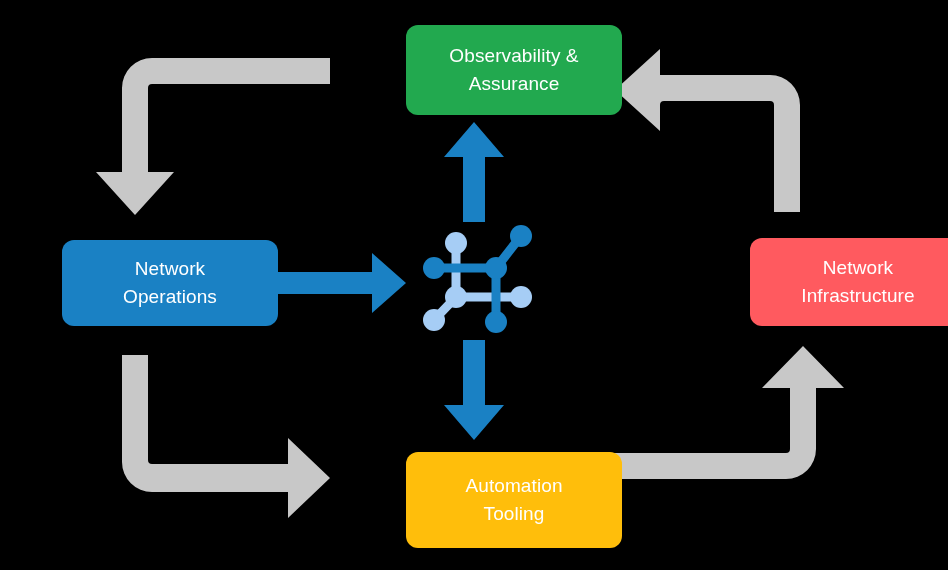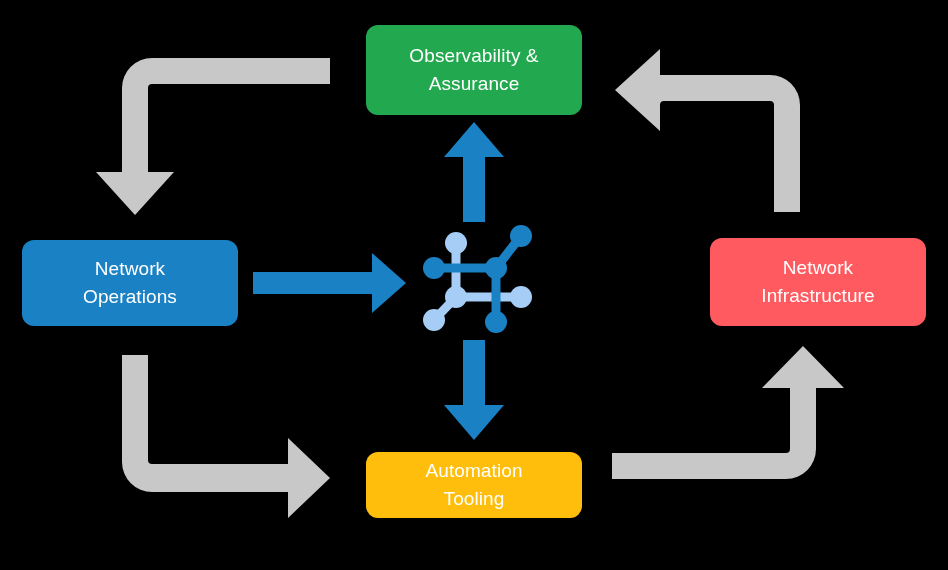--- a/index.html
+++ b/index.html
@@ -22,39 +22,40 @@
     align-items: center;
     justify-content: center;
     text-align: center;
     color: #ffffff;
     font-size: 19px;
     line-height: 1.45;
     font-weight: 400;
     letter-spacing: 0.1px;
     box-sizing: border-box;
     padding: 6px 10px;
+    margin-left: 40px;
   }
   .node-box .label {
     white-space: pre-line;
     display: block;
   }
   #box-observability {
     left: 366px; top: 25px; width: 216px; height: 90px;
     background: #22a94f;
   }
   #box-network-operations {
     left: 22px; top: 240px; width: 216px; height: 86px;
     background: #1a81c4;
   }
   #box-network-infrastructure {
     left: 710px; top: 238px; width: 216px; height: 88px;
     background: #ff5a5f;
   }
   #box-automation-tooling {
-    left: 366px; top: 452px; width: 216px; height: 66px;
+    left: 366px; top: 452px; width: 216px; height: 96px;
     background: #ffbe0b;
   }
   .svg-layer {
     position: absolute;
     left: 0; top: 0;
     width: 948px;
     height: 570px;
   }
   #center-icon {
     position: absolute;

